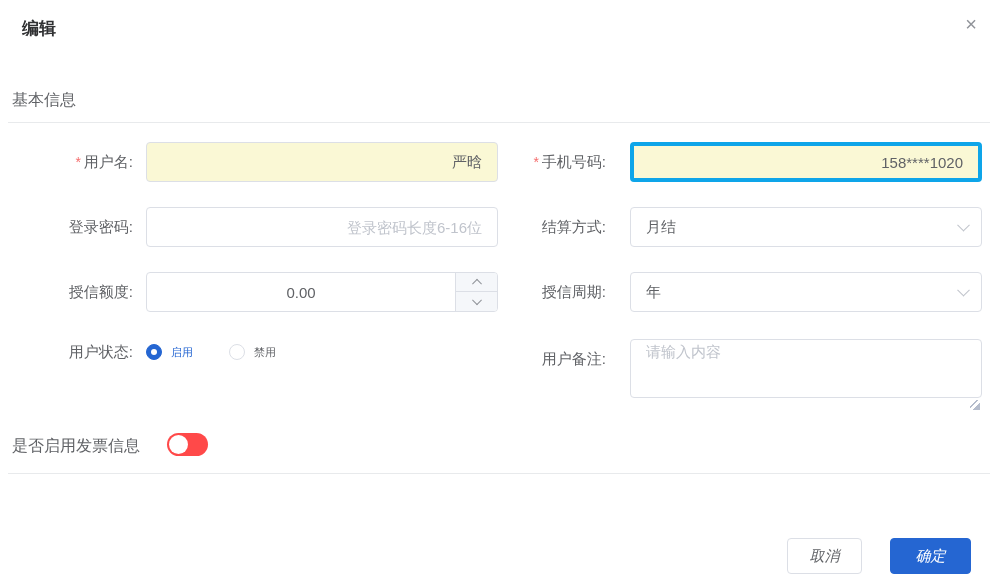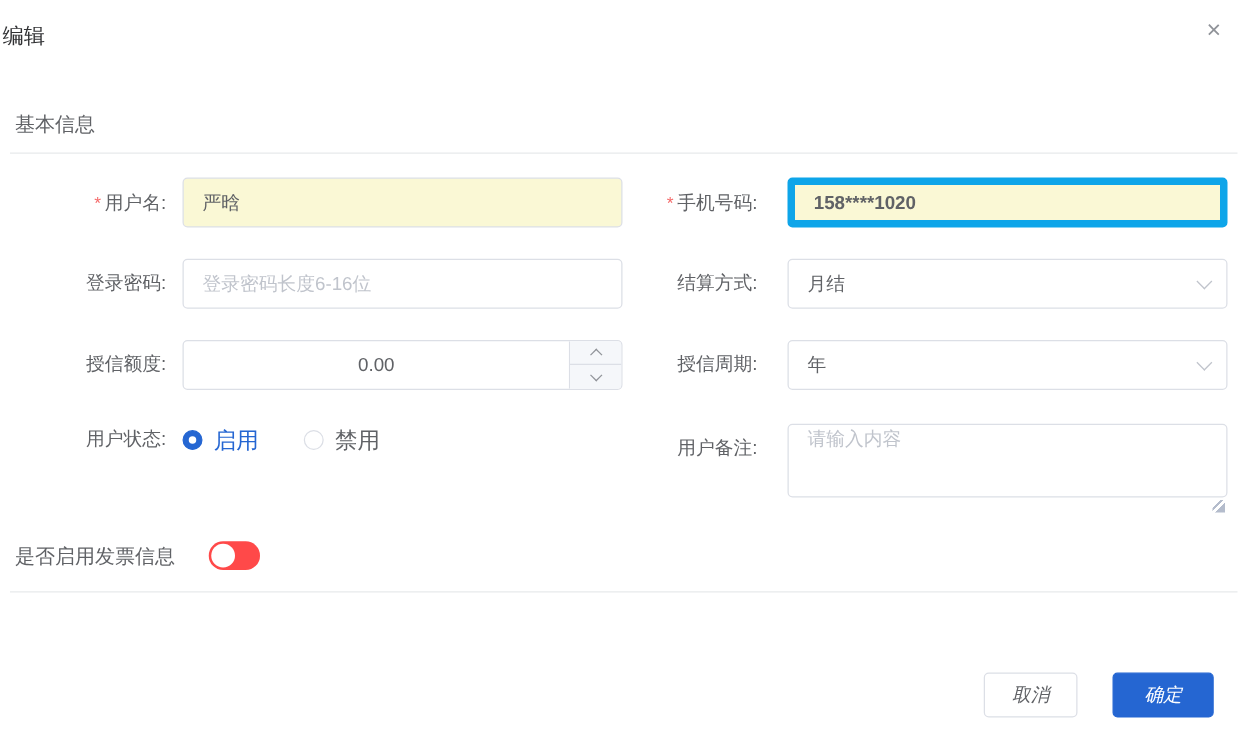--- a/index.html
+++ b/index.html
@@ -2,45 +2,45 @@
 <html><head>
 <meta charset="utf-8">
 <style>
   * { margin:0; padding:0; box-sizing:border-box; }
   html,body { width:998px; height:588px; background:#fff; }
   body { font-family:"Liberation Sans","DejaVu Sans",sans-serif; position:relative; color:#606266; overflow:hidden; }
 
   .abs { position:absolute; }
 
   
-  .dlg-title { left:2px; top:17px; font-size:17px; color:#303133; }
+  .dlg-title { left:22px; top:17px; font-size:17px; color:#303133;font-weight:bold; }
   .close-btn { left:960px; top:14px; font-size:20px; color:#909399; cursor:pointer; line-height:1;
                width:22px; height:22px; text-align:center; }
 
   
   .section-heading { left:12px; top:90px; font-size:16px; color:#606266; }
   .divider { left:8px; right:8px; height:0; border-top:1px solid #e8eaec; }
   .divider.d1 { top:122px; }
   .divider.d2 { top:473px; }
 
   
   .f-label { width:133px; height:40px; line-height:40px; text-align:right; font-size:15px; color:#606266; white-space:nowrap; }
   .f-label .req { color:#f56c6c; margin-right:3px; font-size:14px; }
   .lc { left:0; }
   .rc { left:473px; }
   .r1 { top:142px; } .r2 { top:207px; } .r3 { top:272px; } .r4 { top:332px; }
 
   
   .ctl { width:352px; height:40px; border:1px solid #dcdfe6; border-radius:4px; background:#fff;
          font-size:15px; color:#606266; font-family:inherit; }
   .lci { left:146px; } .rci { left:630px; }
-  input.ctl { padding:13px 15px; outline:none; }
+  input.ctl { padding:13px 15px; outline:none;text-align:right; }
   input.ctl::placeholder, textarea.ctl::placeholder { color:#c0c4cc; }
   .yellow { background:#faf8d5; }
-  .focus-blue { border:6px solid #0ea5e9; padding:0 14px;font-weight:bold; }
+  .focus-blue { border:4px solid #0ea5e9; padding:0 14px; }
 
   
   .select { display:flex; align-items:center; padding:0 30px 0 15px; cursor:pointer; }
   .chevron { position:absolute; right:13px; top:50%; width:9px; height:9px;
              border-right:1.5px solid #c0c4cc; border-bottom:1.5px solid #c0c4cc;
              transform:translateY(-70%) rotate(45deg); }
 
   
   .num-wrap { width:352px; height:40px; border:1px solid #dcdfe6; border-radius:4px; background:#fff; }
   .num-input { position:absolute; left:0; top:0; width:308px; height:38px; border:none; outline:none;
@@ -55,21 +55,21 @@
   .step-up .step-icon { transform:translate(-50%,-25%) rotate(-135deg); }
   .step-down .step-icon { transform:translate(-50%,-75%) rotate(45deg); }
 
   
   .radio-row { left:146px; top:332px; height:40px; display:flex; align-items:center; }
   .radio { width:16px; height:16px; border-radius:50%; position:relative; cursor:pointer; flex:none; }
   .radio.on { background:#2566d2; border:1px solid #2566d2; }
   .radio.on::after { content:""; position:absolute; left:50%; top:50%; width:6px; height:6px;
                      border-radius:50%; background:#fff; transform:translate(-50%,-50%); }
   .radio.off { background:#fff; border:1px solid #dcdfe6; }
-  .radio-label { font-size:18px; margin-left:9px; cursor:pointer; }
+  .radio-label { font-size:11px; margin-left:9px; cursor:pointer; }
   .radio-label.on { color:#2566d2; }
   .radio-label.off { color:#606266; }
   .radio-gap { width:36px; flex:none; }
 
   
   textarea.ctl { left:630px; top:339px; height:59px; padding:1px 15px; resize:none; line-height:1.4; }
   .resize-handle { left:970px; top:400px; width:10px; height:10px; pointer-events:none;
        background:
          linear-gradient(135deg, transparent 0 8.5px, #b4bccc 8.5px 10px),
          linear-gradient(135deg, transparent 0 4.5px, #b4bccc 4.5px 6px, transparent 6px);

